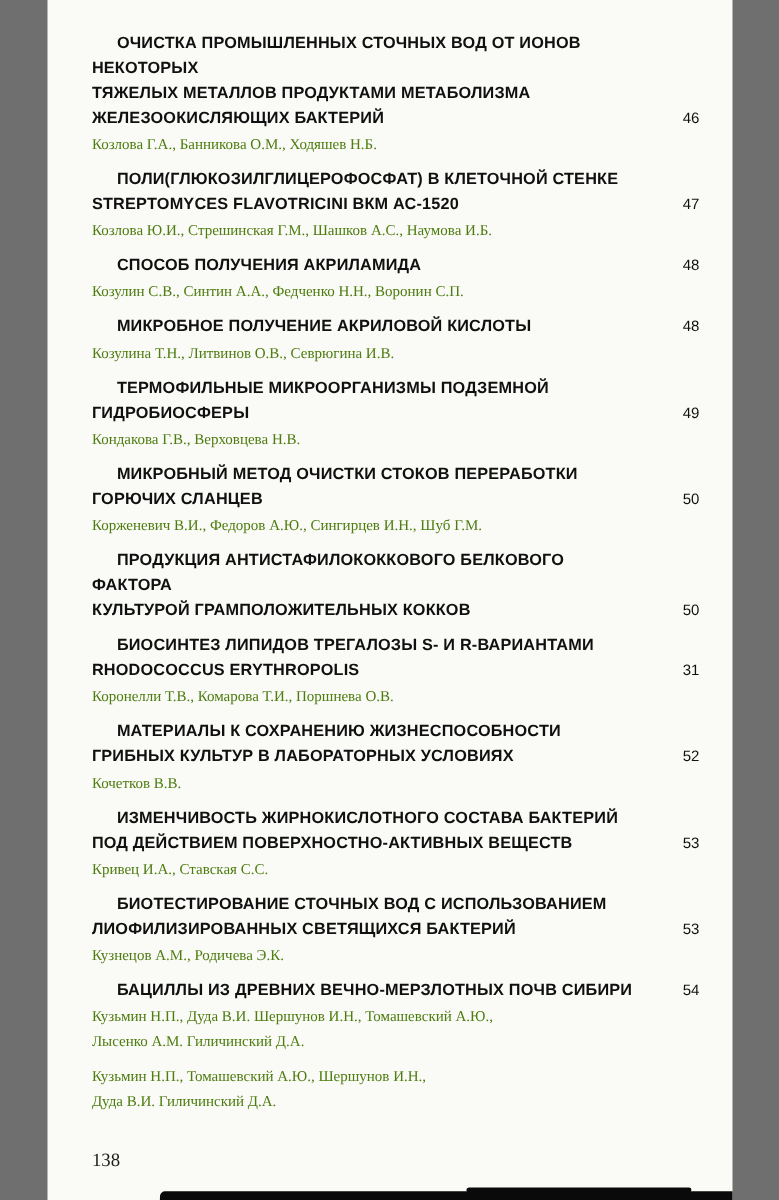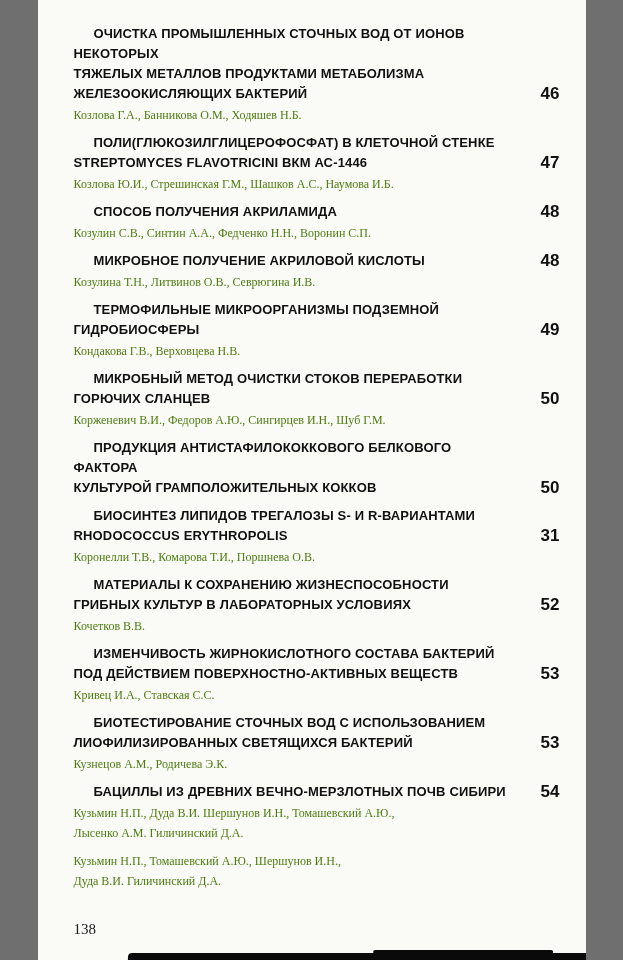--- a/index.html
+++ b/index.html
@@ -32,22 +32,22 @@
     font-size: 13px;
     line-height: 20px;
     letter-spacing: 0.15px;
     white-space: pre-line;
     text-indent: 20px;
     color: #101010;
     padding-right: 8px;
   }
   .entry-page {
     font-family: "Liberation Sans", sans-serif;
-    font-weight: 700;
-    font-size: 17px;
+    font-weight: 400;
+    font-size: 12px;
     line-height: 20px;
     width: 34px;
     text-align: right;
     color: #101010;
   }
   .entry-authors {
     font-size: 12px;
     line-height: 20px;
     white-space: pre-line;
     color: #4d7c0f;
@@ -95,21 +95,21 @@
 ТЯЖЕЛЫХ МЕТАЛЛОВ ПРОДУКТАМИ МЕТАБОЛИЗМА
 ЖЕЛЕЗООКИСЛЯЮЩИХ БАКТЕРИЙ</div>
         <div class="entry-page">46</div>
       </div>
       <div class="entry-authors">Козлова Г.А., Банникова О.М., Ходяшев Н.Б.</div>
     </div>
 
     <div class="entry">
       <div class="entry-head">
         <div class="entry-title">ПОЛИ(ГЛЮКОЗИЛГЛИЦЕРОФОСФАТ) В КЛЕТОЧНОЙ СТЕНКЕ
-STREPTOMYCES FLAVOTRICINI ВКМ АС-1446</div>
+STREPTOMYCES FLAVOTRICINI ВКМ АС-1520</div>
         <div class="entry-page">47</div>
       </div>
       <div class="entry-authors">Козлова Ю.И., Стрешинская Г.М., Шашков А.С., Наумова И.Б.</div>
     </div>
 
     <div class="entry">
       <div class="entry-head">
         <div class="entry-title">СПОСОБ ПОЛУЧЕНИЯ АКРИЛАМИДА</div>
         <div class="entry-page">48</div>
       </div>

